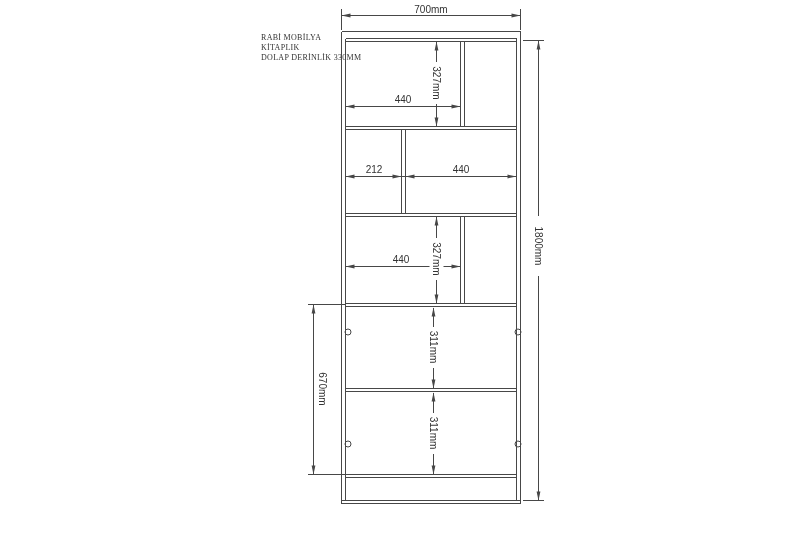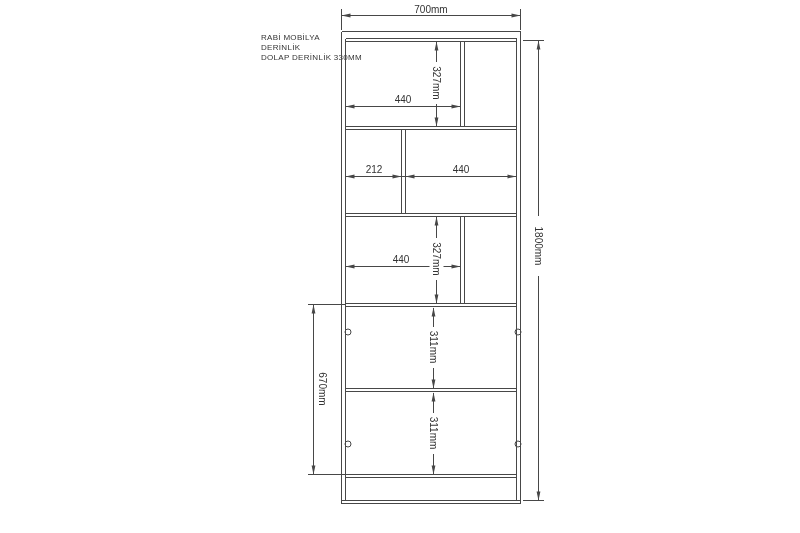--- a/index.html
+++ b/index.html
@@ -14,40 +14,41 @@
   }
   .title-block {
     position: absolute;
     left: 261px;
     top: 33px;
     font-size: 8px;
     line-height: 10px;
     letter-spacing: 0.3px;
     color: var(--text, #333333);
     white-space: nowrap;
+    font-family: Liberation Serif, serif;
   }
   svg.drawing { position: absolute; left: 0; top: 0; }
   .s { stroke: var(--line, #474747); stroke-width: 1; fill: none; shape-rendering: crispEdges; }
   .a { fill: var(--line, #474747); stroke: none; }
   .mask { fill: var(--background, #ffffff); stroke: none; }
   .hole { fill: none; stroke: var(--line, #474747); stroke-width: 1; }
   text.t {
     font-family: "Liberation Sans", sans-serif;
     font-size: 10px;
     fill: var(--text, #333333);
   }
 </style>
 </head>
 <body>
 
 <div class="canvas">
 
   <div class="title-block">
     <div>RABİ MOBİLYA</div>
-    <div>DERİNLİK</div>
+    <div>KİTAPLIK</div>
     <div>DOLAP DERİNLİK 330MM</div>
   </div>
 
   <svg class="drawing" width="800" height="533" viewBox="0 0 800 533">
 
     <g>
 
       <line class="s" x1="341.5" y1="31.5" x2="341.5" y2="503.5"></line>
       <line class="s" x1="345.5" y1="38.5" x2="345.5" y2="500.5"></line>
       <line class="s" x1="520.5" y1="31.5" x2="520.5" y2="503.5"></line>

